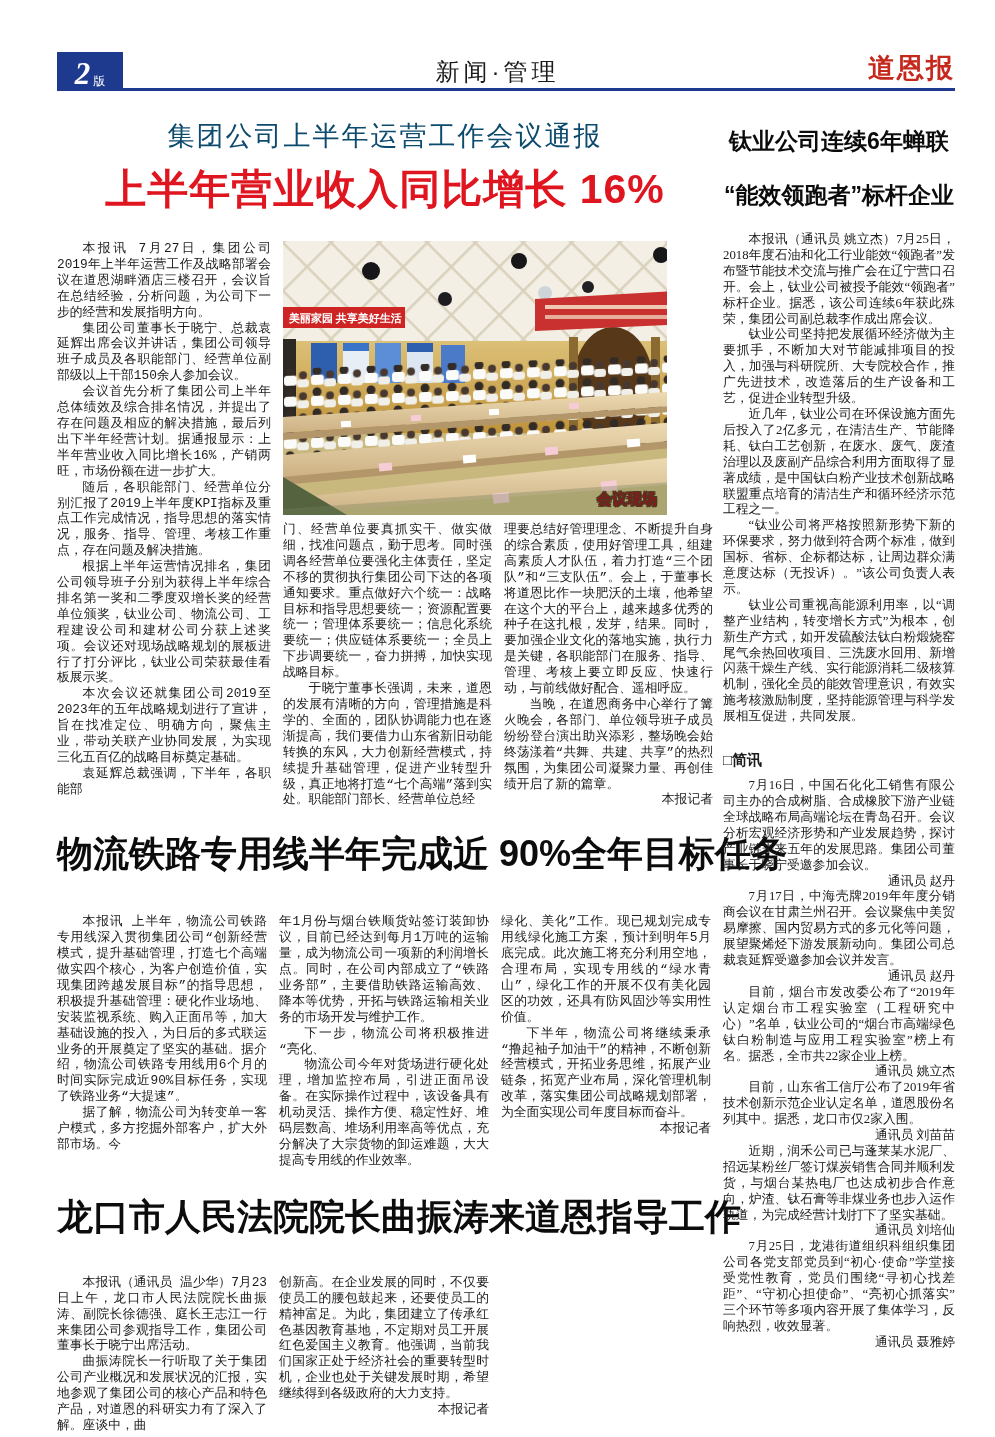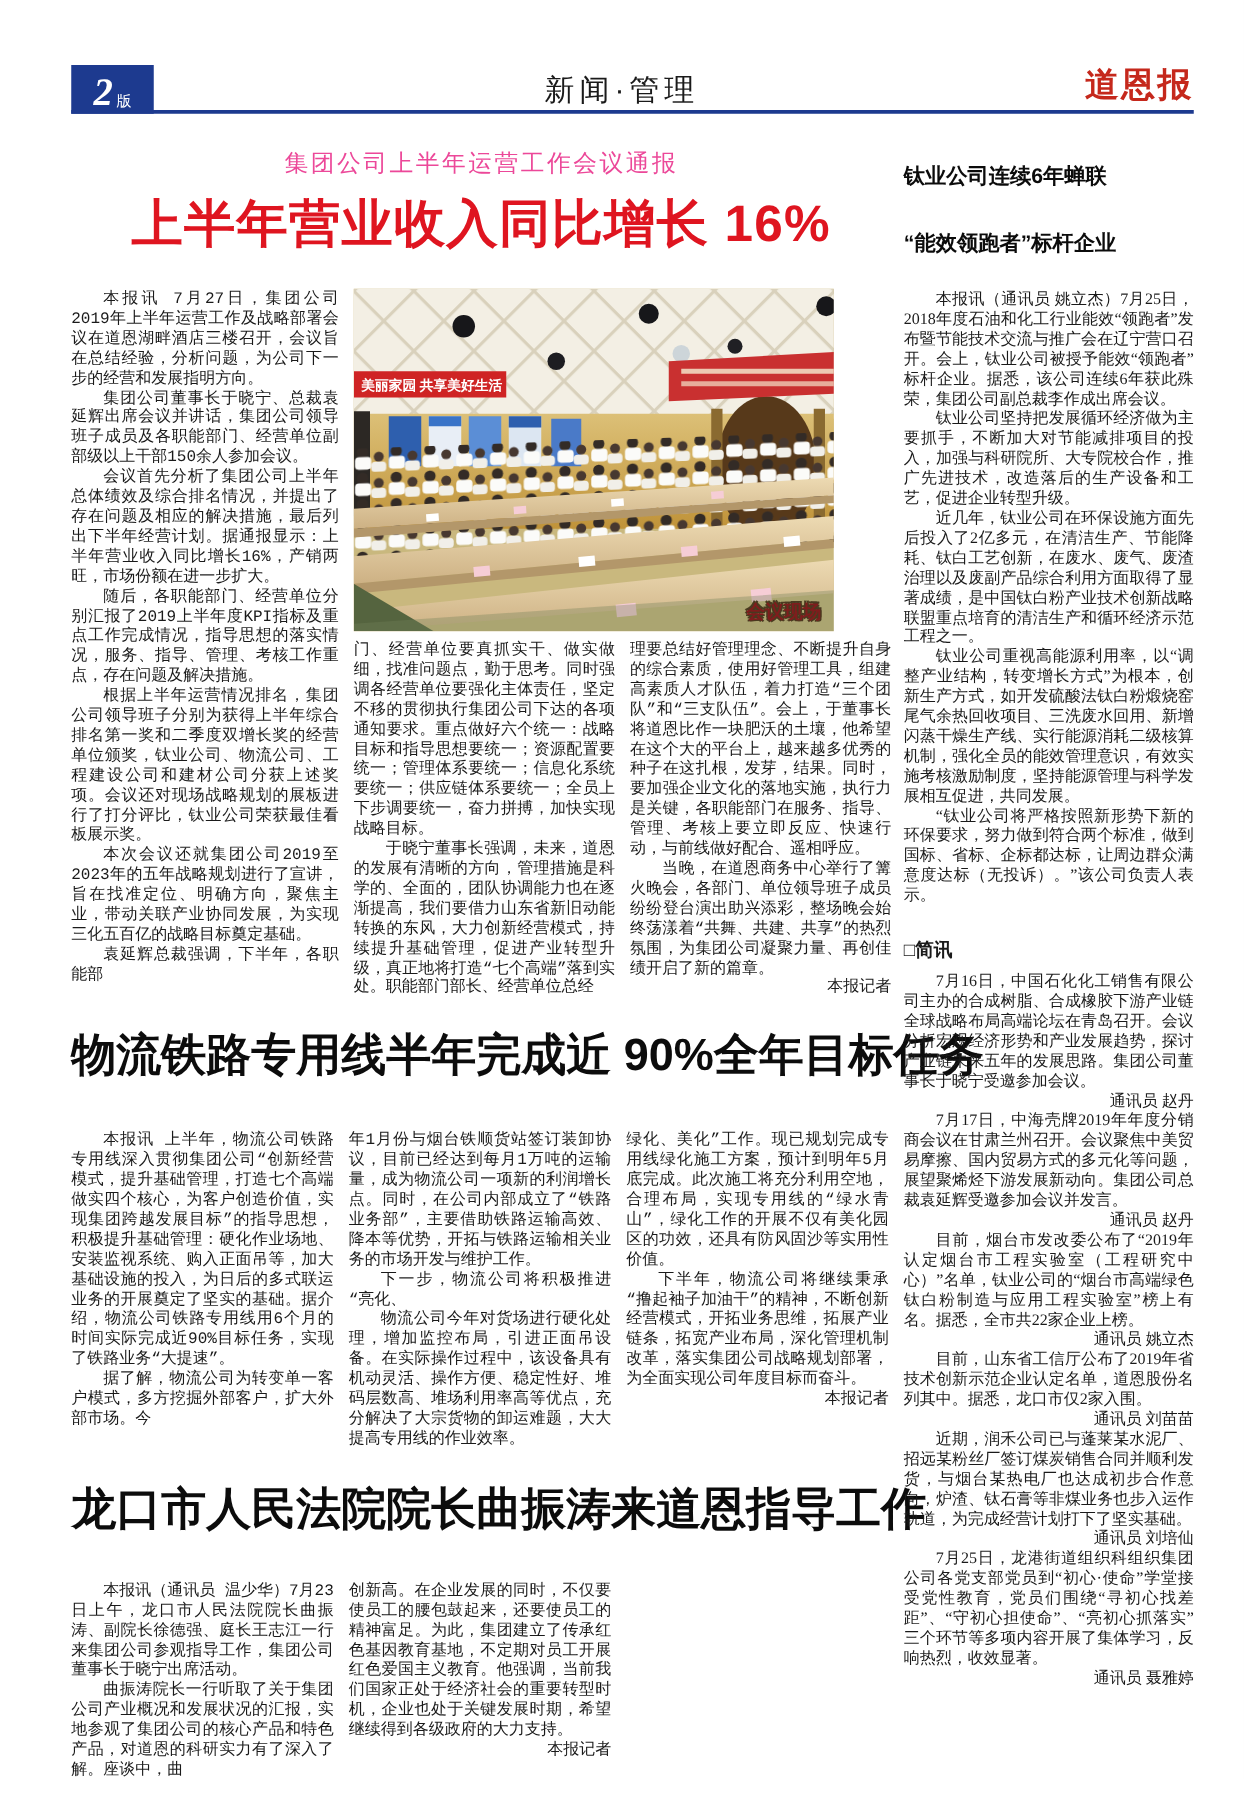--- a/index.html
+++ b/index.html
@@ -32,41 +32,41 @@
   .right-rail{position:absolute;left:723px;top:108px;width:232px;}
 
   
   .cols{display:flex;gap:12px;}
   .col{flex:0 0 auto;font-family:Liberation Mono, monospace;}
   .bodytext p{margin:0;text-indent:2em;text-align:justify;font-size:12.8px;line-height:15.9px;}
   .bodytext p.noindent{text-indent:0;}
   .bodytext p.byline{text-align:right;text-indent:0;}
 
   
-  .a1-kicker{margin:10px 0 4px;text-align:center;font-size:19px;letter-spacing:2px;color:#ec4899;}
+  .a1-kicker{margin:10px 0 4px;text-align:center;font-size:27px;letter-spacing:2px;color:#0c4a6e;}
   .a1-headline{margin:8px 0 24px;text-align:center;font-size:41px;font-weight:bold;color:var(--accent_red);
     font-family:"Liberation Sans","DejaVu Sans",sans-serif;letter-spacing:1px;white-space:nowrap;}
   .a1-col1{width:214px;}
   .a1-right{width:430px;display:flex;flex-direction:column;gap:7px;}
   .photo{position:relative;width:384px;height:274px;background:#c9b87e;overflow:hidden;}
   .photo svg{display:block;}
   .photo-caption{position:absolute;right:10px;bottom:6px;color:#7f1d1d;font-weight:bold;font-size:15px;
     font-family:"Liberation Sans",sans-serif;
     text-shadow:1px 1px 0 #4a3a20,-1px -1px 0 #4a3a20,1px -1px 0 #4a3a20,-1px 1px 0 #4a3a20;}
   .a1-subcols .col{width:209px;}
 
   
   .sec-headline{text-align:center;font-size:36px;font-weight:bold;color:#0c0c0c;
     font-family:"Liberation Sans","DejaVu Sans",sans-serif;white-space:nowrap;letter-spacing:0;}
   .a2-headline{margin:22px 0 16px;}
   .a3-headline{margin:24px 0 14px;}
   .threecol .col{width:210px;margin-top:19px;}
 
   
-  .t-headline{margin:6px 0 10px;text-align:left;font-weight:bold;font-size:17px;line-height:54px;
+  .t-headline{margin:6px 0 10px;text-align:center;font-weight:bold;font-size:23px;line-height:54px;
     font-family:"Liberation Sans","DejaVu Sans",sans-serif;color:#0b0b0b;white-space:nowrap;}
   .briefs-header{margin:16px 0 8px;font-weight:bold;font-size:15px;
     font-family:"Liberation Sans",sans-serif;}
   .rail-gap{height:10px;}
 </style>
 </head>
 <body>
 
 <div class="page">
 
@@ -229,22 +229,22 @@
   <div class="right-rail bodytext">
     <div>
       <div class="t-headline">
         <div>钛业公司连续6年蝉联</div>
         <div>“能效领跑者”标杆企业</div>
       </div>
       <div>
           <p>本报讯（通讯员 姚立杰）7月25日，2018年度石油和化工行业能效“领跑者”发布暨节能技术交流与推广会在辽宁营口召开。会上，钛业公司被授予能效“领跑者”标杆企业。据悉，该公司连续6年获此殊荣，集团公司副总裁李作成出席会议。</p>
           <p>钛业公司坚持把发展循环经济做为主要抓手，不断加大对节能减排项目的投入，加强与科研院所、大专院校合作，推广先进技术，改造落后的生产设备和工艺，促进企业转型升级。</p>
           <p>近几年，钛业公司在环保设施方面先后投入了2亿多元，在清洁生产、节能降耗、钛白工艺创新，在废水、废气、废渣治理以及废副产品综合利用方面取得了显著成绩，是中国钛白粉产业技术创新战略联盟重点培育的清洁生产和循环经济示范工程之一。</p>
+          <p>“钛业公司将严格按照新形势下新的环保要求，努力做到符合两个标准，做到国标、省标、企标都达标，让周边群众满意度达标（无投诉）。”该公司负责人表示。</p>
           <p>钛业公司重视高能源利用率，以“调整产业结构，转变增长方式”为根本，创新生产方式，如开发硫酸法钛白粉煅烧窑尾气余热回收项目、三洗废水回用、新增闪蒸干燥生产线、实行能源消耗二级核算机制，强化全员的能效管理意识，有效实施考核激励制度，坚持能源管理与科学发展相互促进，共同发展。</p>
-          <p>“钛业公司将严格按照新形势下新的环保要求，努力做到符合两个标准，做到国标、省标、企标都达标，让周边群众满意度达标（无投诉）。”该公司负责人表示。</p>
         </div>
     </div>
 
     <div class="rail-gap"></div>
 
     <div>
       <div class="briefs-header">□简讯</div>
       <div>
           <p>7月16日，中国石化化工销售有限公司主办的合成树脂、合成橡胶下游产业链全球战略布局高端论坛在青岛召开。会议分析宏观经济形势和产业发展趋势，探讨产业链未来五年的发展思路。集团公司董事长于晓宁受邀参加会议。</p>
           <p class="byline">通讯员 赵丹</p>

